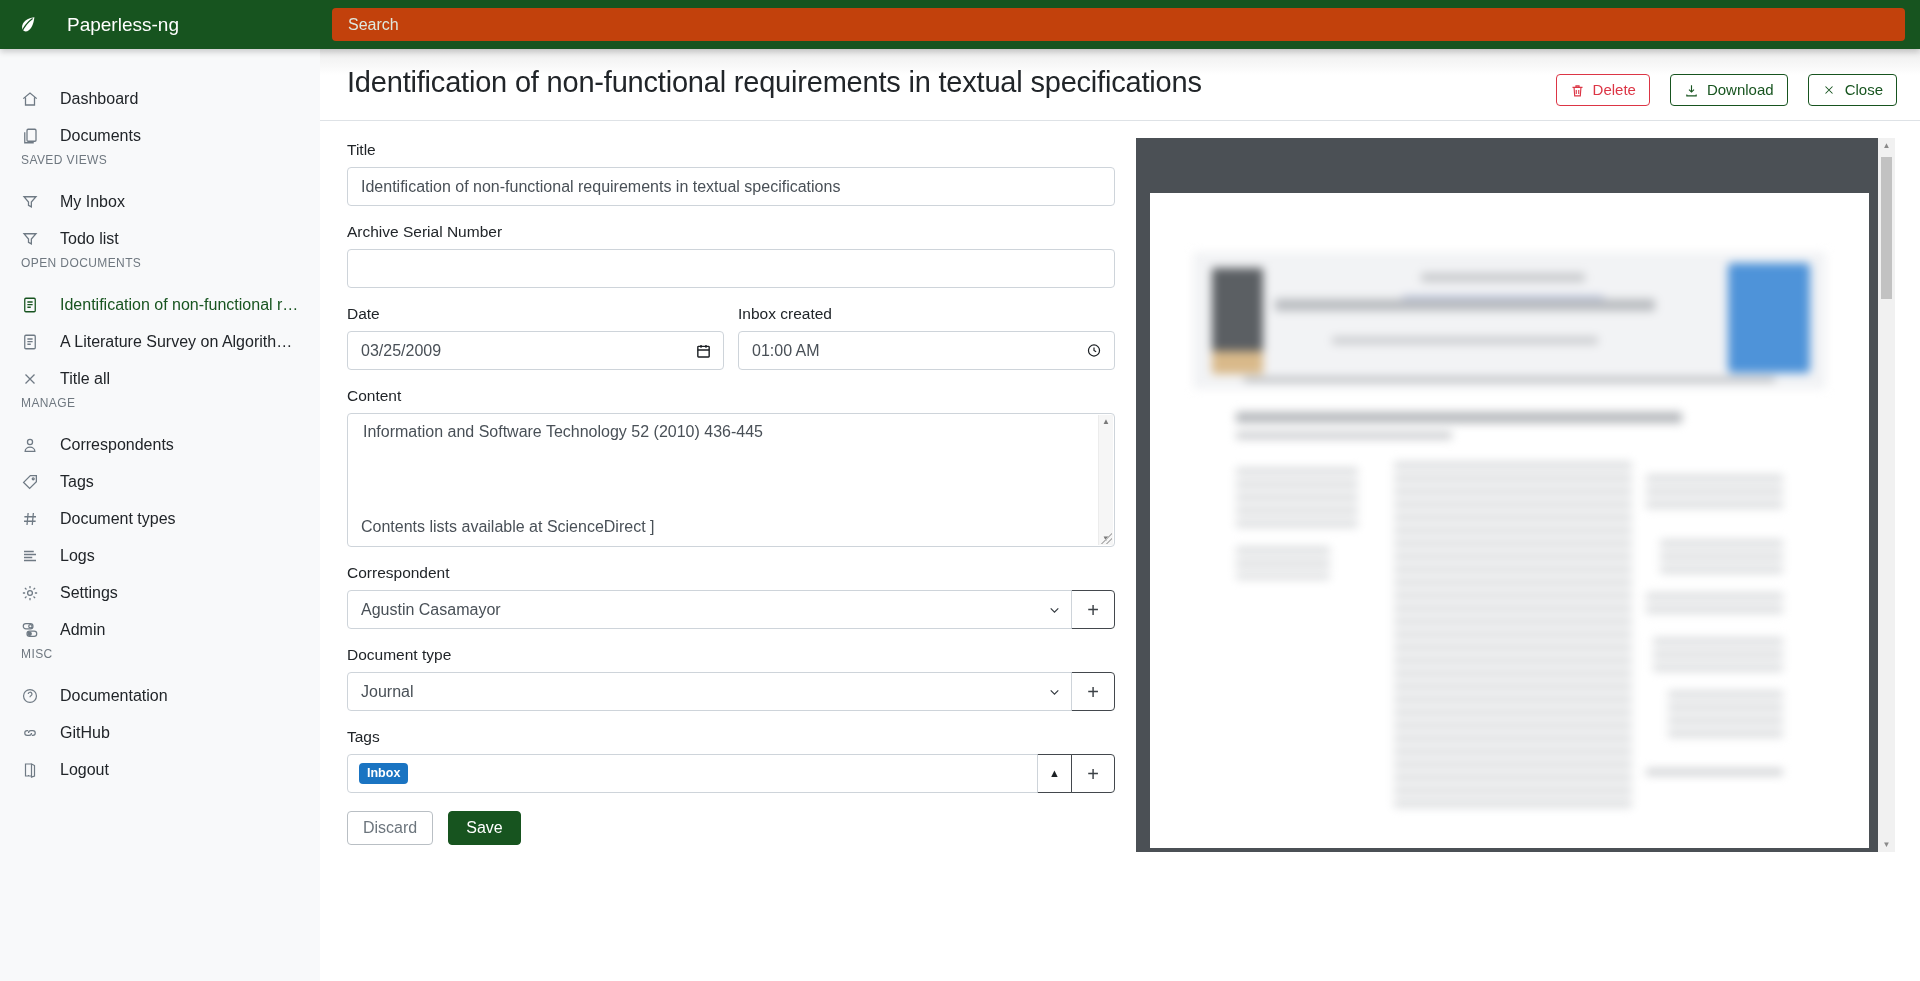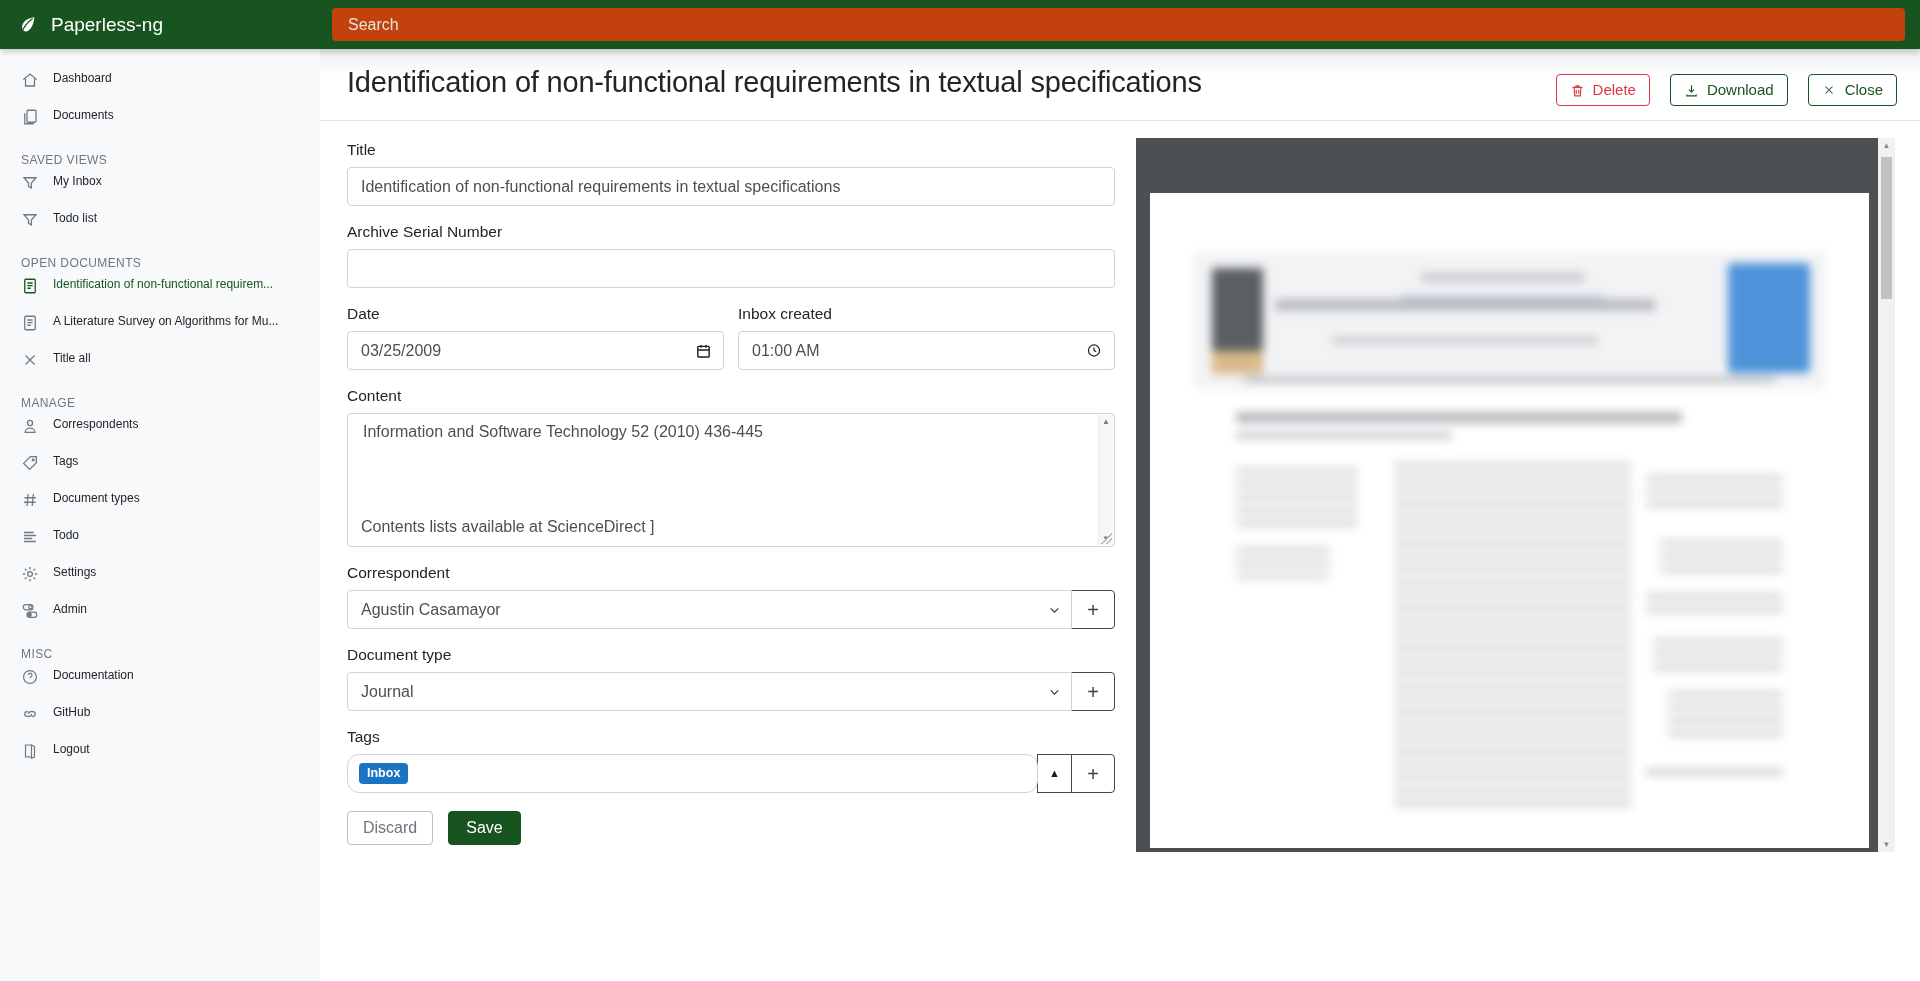--- a/index.html
+++ b/index.html
@@ -10,39 +10,39 @@
   }
   svg { display:block; }
 
   
   .navbar {
     position:absolute; top:0; left:0; width:1920px; height:49px;
     background:#17541f; display:flex; align-items:center; z-index:20;
     box-shadow:0 3px 6px rgba(0,0,0,.18);
   }
   .brand {
-    width:320px; height:100%; display:flex; align-items:center; gap:12px;
+    width:320px; height:100%; display:flex; align-items:center; gap:28px;
     padding-left:17px; color:#fff;
   }
   .brand-name { font-size:19px; color:#fff; }
   .search-wrap { flex:1; height:100%; display:flex; align-items:center; padding:0 15px 0 12px; }
   .search-input {
     width:100%; height:33px; background:#c2410c; border:none; border-radius:4px;
     color:#e9f1ea; font-size:16px; padding:0 16px; font-family:inherit;
   }
   .search-input::placeholder { color:#dfe9e0; opacity:1; }
 
   
   .sidebar {
     position:absolute; top:49px; left:0; width:320px; bottom:0;
     background:#f8f9fa; padding-top:22px; z-index:10;
   }
   .nav-item {
-    display:flex; align-items:flex-start; gap:14px; height:37px;
-    padding:0 21px; font-size:12px; color:#212529; cursor:pointer; white-space:nowrap;
+    display:flex; align-items:flex-end; gap:21px; height:37px;
+    padding:0 21px; font-size:16px; color:#212529; cursor:pointer; white-space:nowrap;
   }
   .nav-item .ico { width:18px; height:18px; color:#6f7a84; flex:0 0 auto; }
   .nav-item.active { color:#17541f; }
   .nav-item.active .ico { color:#17541f; }
   .nav-label { overflow:hidden; text-overflow:ellipsis; max-width:258px; }
   .section-h {
     margin:8px 21px 7px; font-size:12px; color:#6f7880;
     letter-spacing:.4px; text-transform:uppercase;
   }
 
@@ -286,21 +286,21 @@
     </span>
     <span class="nav-label">Document types</span>
   </div>
 
   <div class="nav-item">
     <span class="ico">
       <svg viewBox="0 0 24 24" fill="none" stroke="currentColor" stroke-width="1.7" width="18" height="18">
         <path d="M4 6h13M4 10h16M4 14h11M4 18h16"></path>
         </svg>
     </span>
-    <span class="nav-label">Todo</span>
+    <span class="nav-label">Logs</span>
   </div>
 
   <div class="nav-item">
     <span class="ico">
       <svg viewBox="0 0 24 24" fill="none" stroke="currentColor" stroke-width="1.7" width="18" height="18">
         <circle cx="12" cy="12" r="3.2"></circle>
         <path d="M12 2.5v3M12 18.5v3M2.5 12h3M18.5 12h3M5.2 5.2l2.1 2.1M16.7 16.7l2.1 2.1M18.8 5.2l-2.1 2.1M7.3 16.7l-2.1 2.1"></path>
         </svg>
     </span>
     <span class="nav-label">Settings</span>
@@ -461,21 +461,21 @@
               </svg>
           </span>
         </div>
         <button class="sq-btn">+</button>
       </div>
     </div>
 
     <div class="form-group">
       <label class="form-label">Tags</label>
       <div class="select-row">
-        <div class="select-box" style="padding-left:11px;border-radius:12px;">
+        <div class="select-box" style="padding-left:11px;">
           <span class="tag-badge">Inbox</span>
         </div>
         <button class="sq-btn mid">
           <span>▲</span>
         </button>
         <button class="sq-btn">+</button>
       </div>
     </div>
 
     <div class="action-row">

